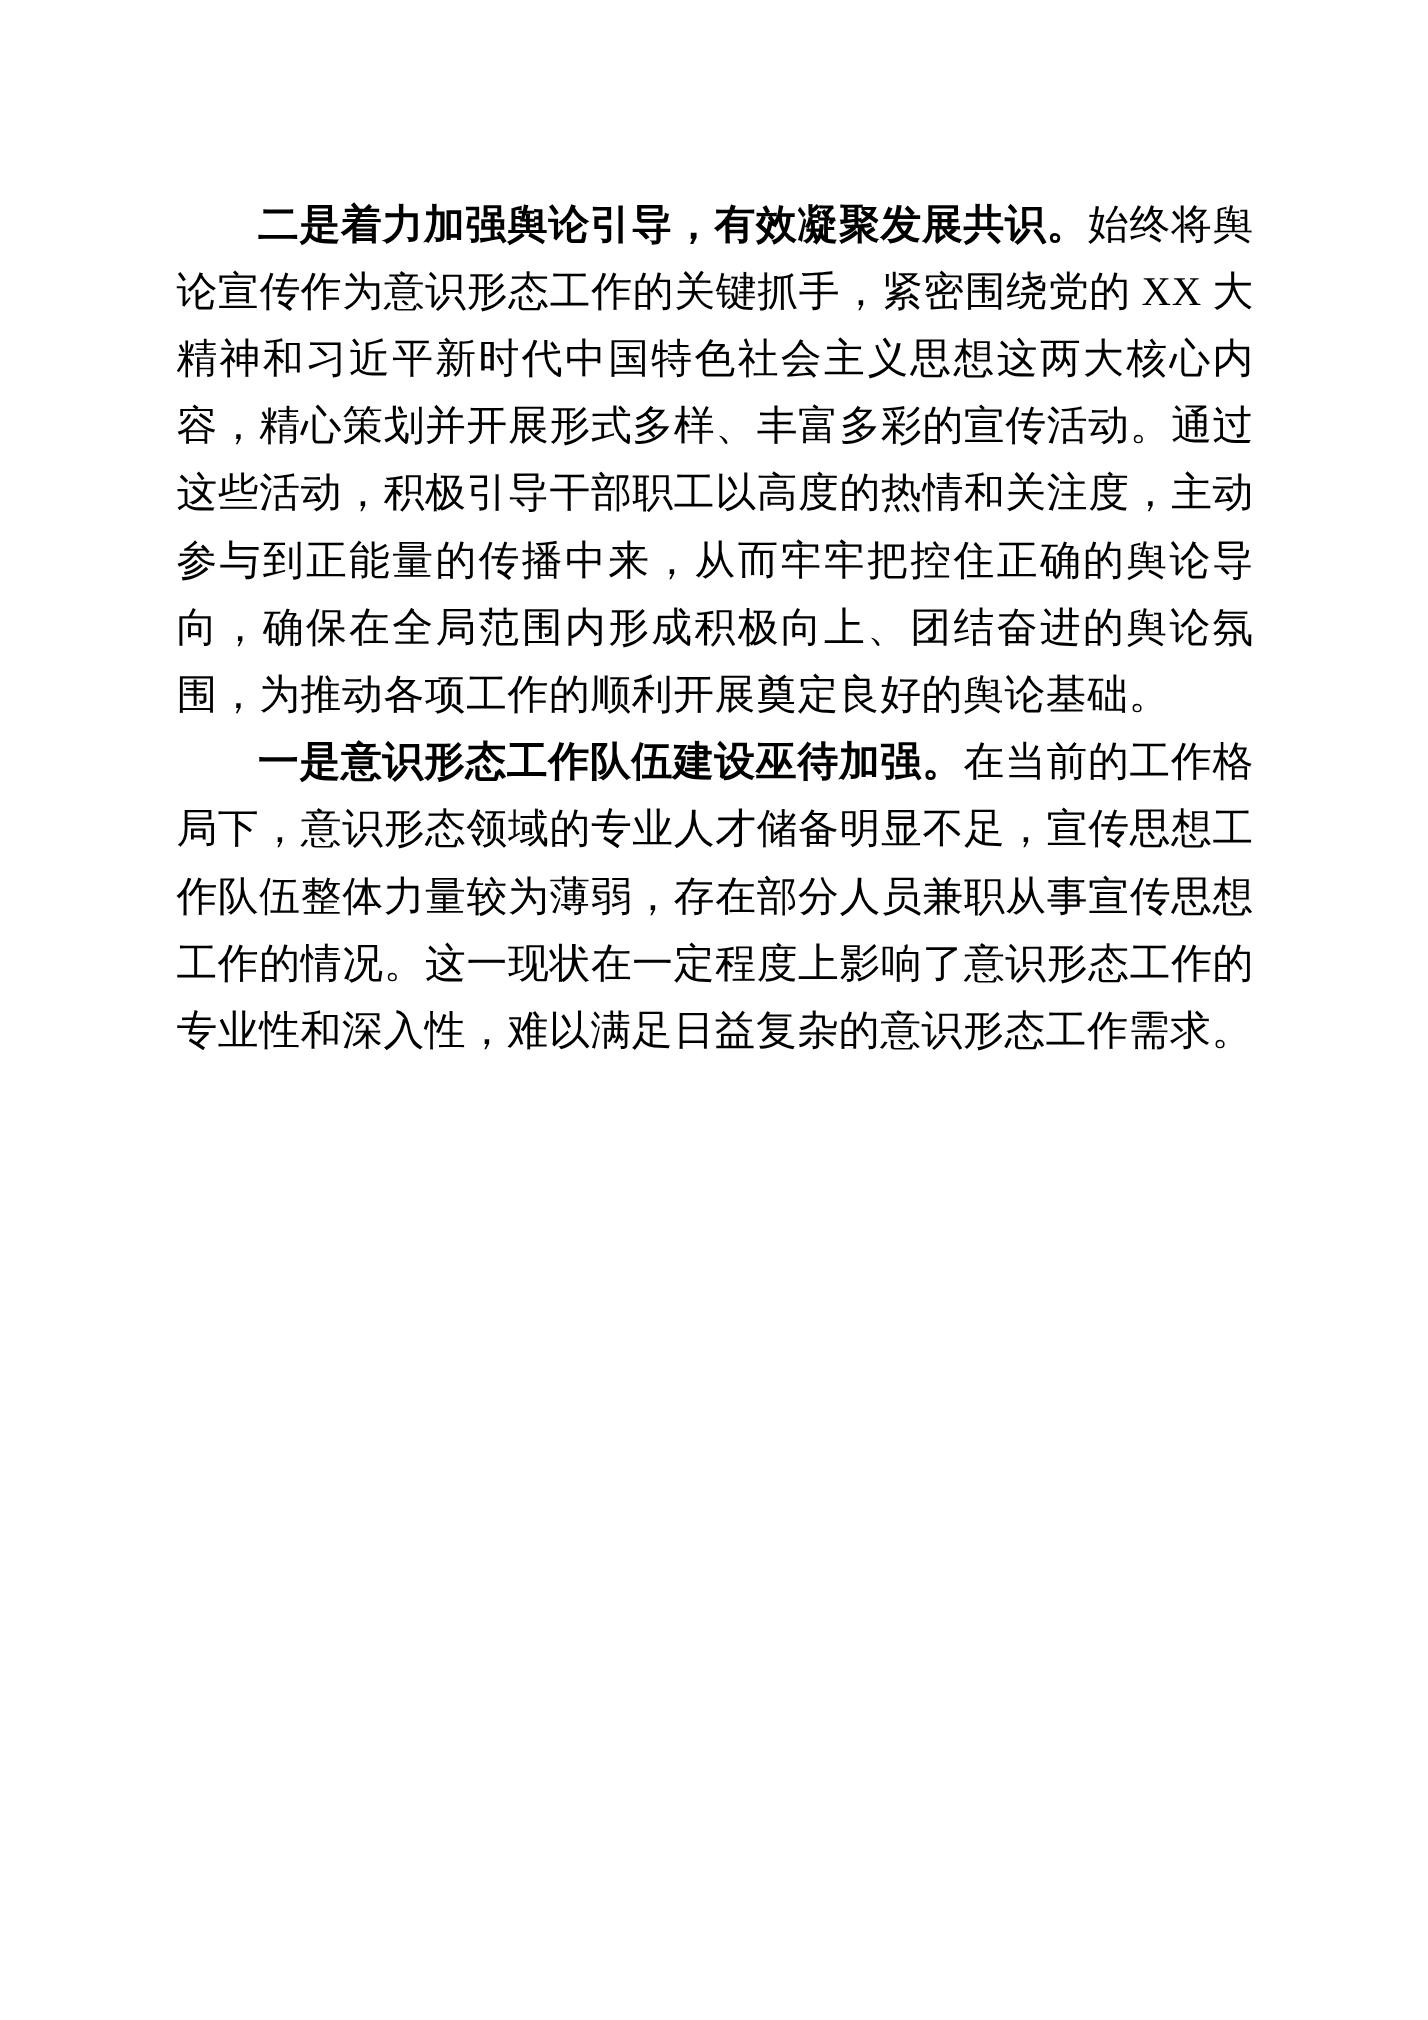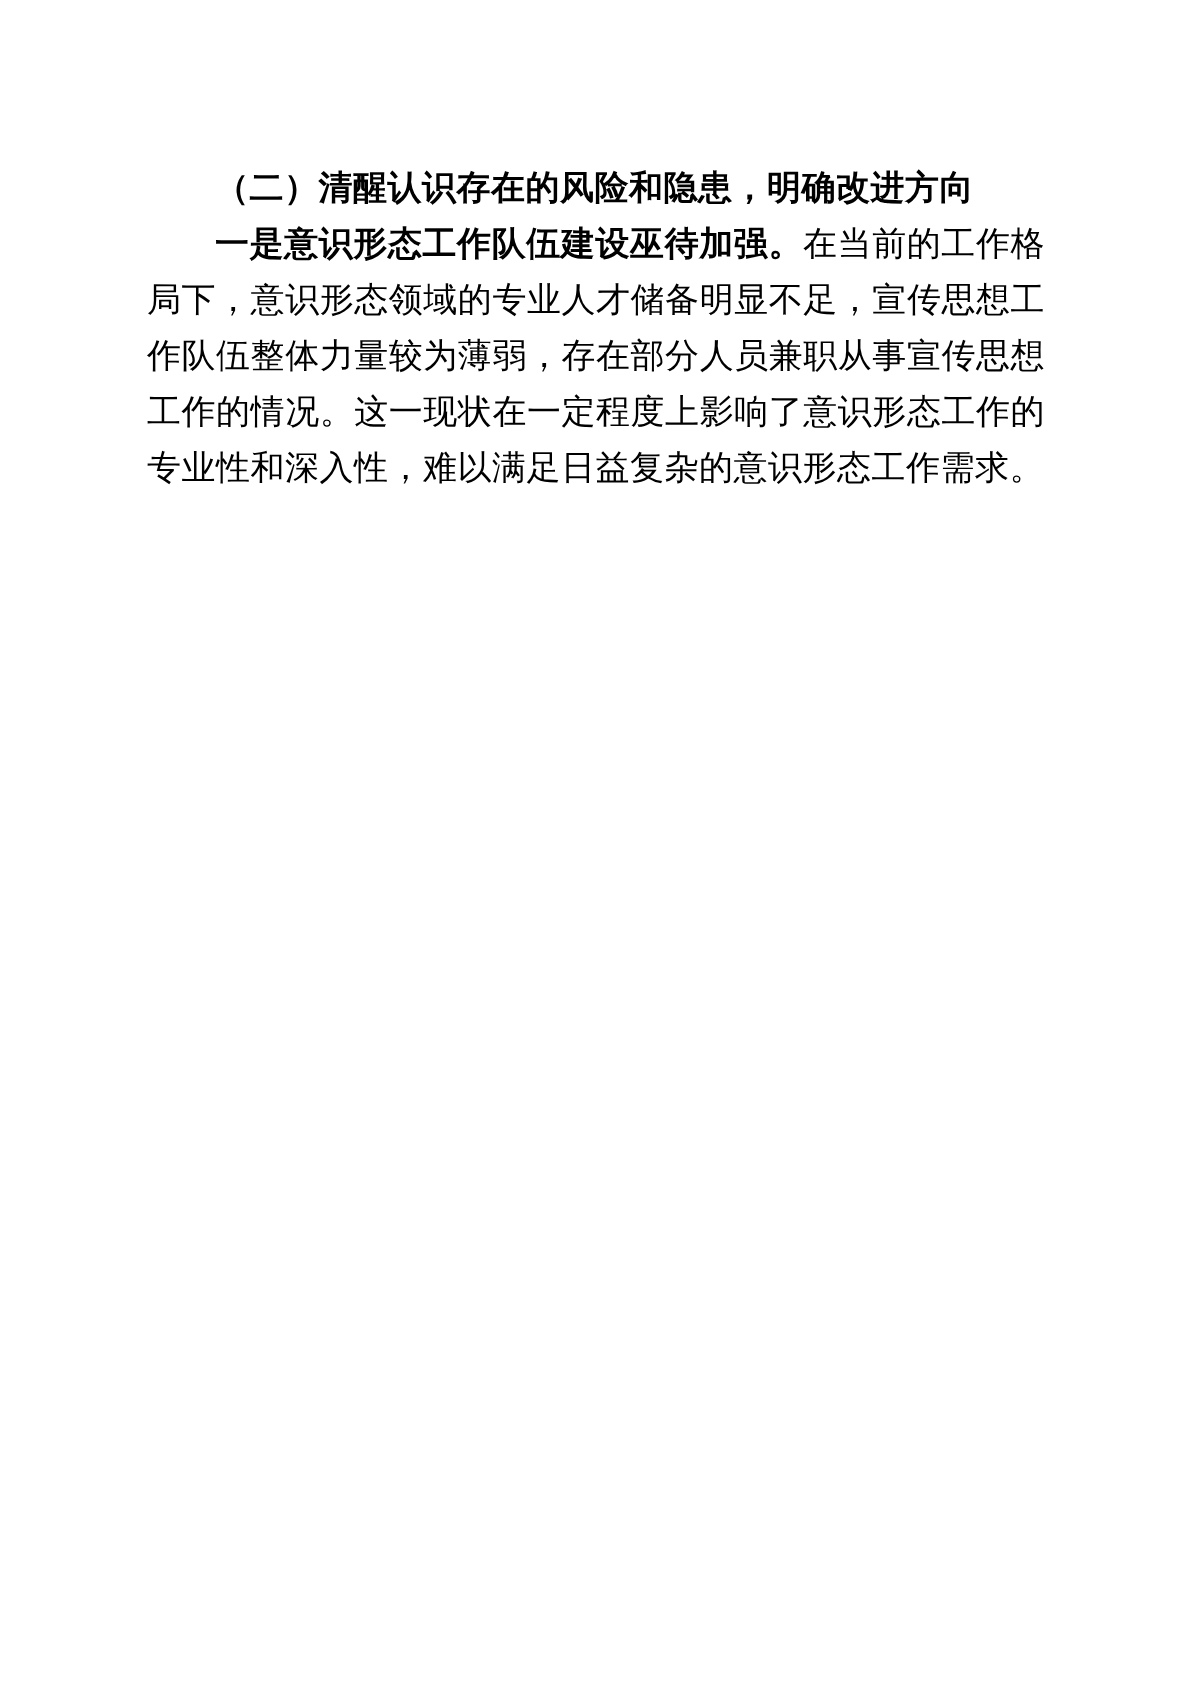--- a/index.html
+++ b/index.html
@@ -43,20 +43,20 @@
     font-weight: bold;
     letter-spacing: 0.5px;
   }
 </style>
 </head>
 <body>
 
 <div class="page">
   <div class="content">
 
+    <p class="para"><span class="lead">二是着力加强舆论引导，有效凝聚发展共识。</span><span>始终将舆论宣传作为意识形态工作的关键抓手，紧密围绕党的 XX 大精神和习近平新时代中国特色社会主义思想这两大核心内容，精心策划并开展形式多样、丰富多彩的宣传活动。通过这些活动，积极引导干部职工以高度的热情和关注度，主动参与到正能量的传播中来，从而牢牢把控住正确的舆论导向，确保在全局范围内形成积极向上、团结奋进的舆论氛围，为推动各项工作的顺利开展奠定良好的舆论基础。</span></p>
 
 
-    <p class="heading">（二）清醒认识存在的风险和隐患，明确改进方向</p>
 
     <p class="para"><span class="lead">一是意识形态工作队伍建设巫待加强。</span><span>在当前的工作格局下，意识形态领域的专业人才储备明显不足，宣传思想工作队伍整体力量较为薄弱，存在部分人员兼职从事宣传思想工作的情况。这一现状在一定程度上影响了意识形态工作的专业性和深入性，难以满足日益复杂的意识形态工作需求。</span></p>
 
   </div>
 </div>
 
 </body></html>

